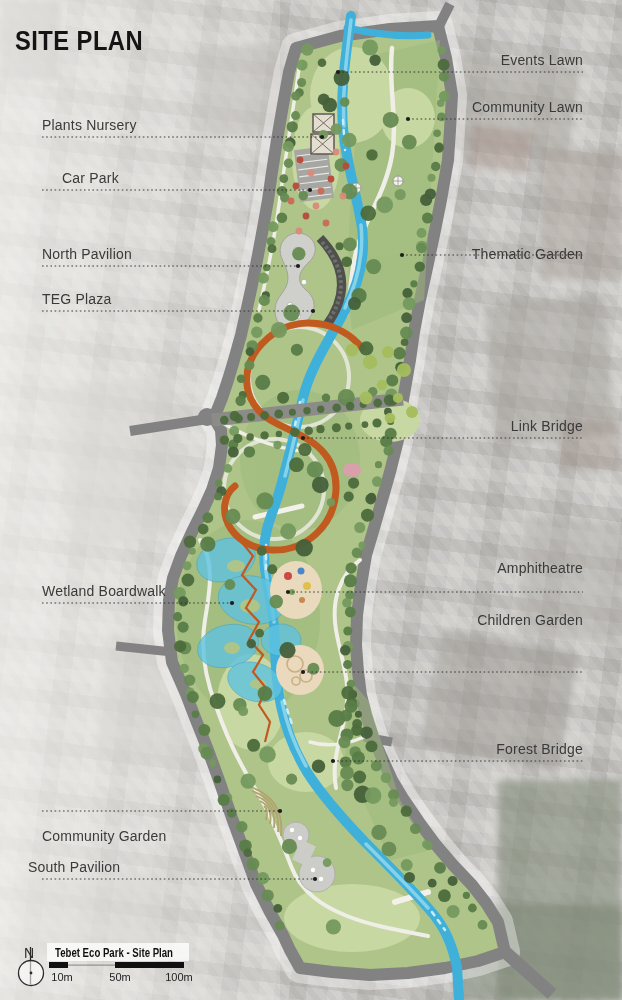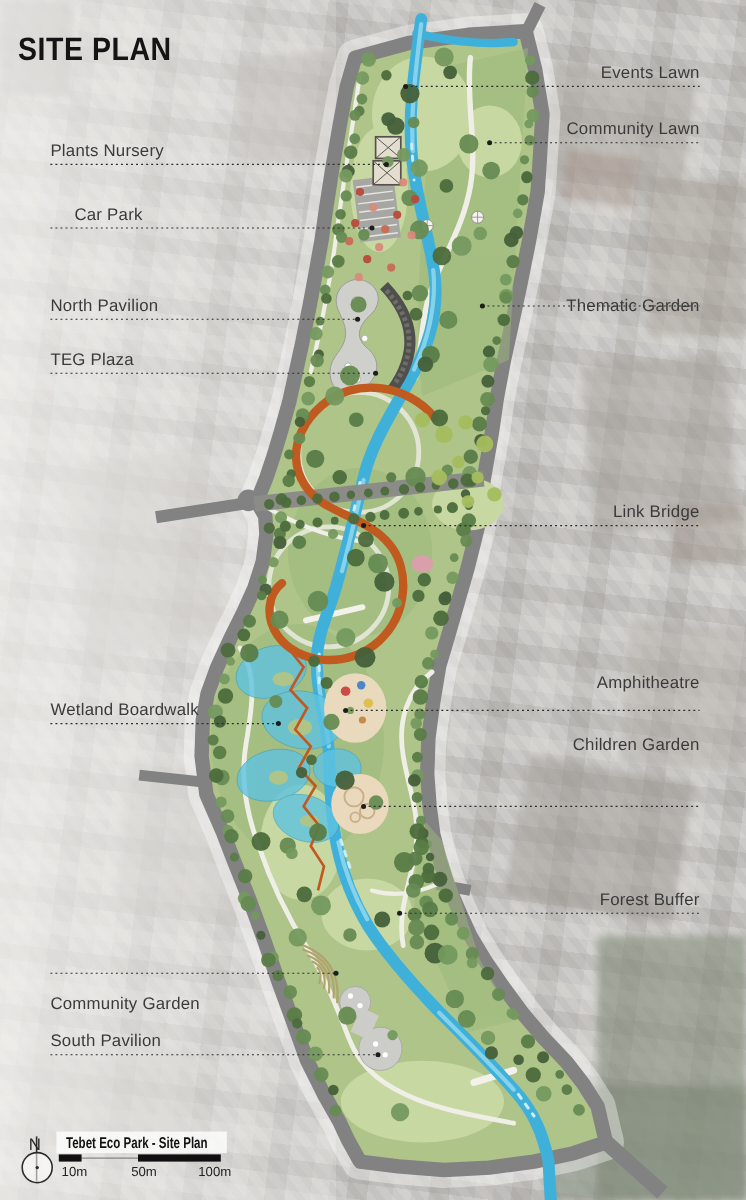--- a/index.html
+++ b/index.html
@@ -539,28 +539,28 @@
   </svg>
 
   <div id="page-title">SITE PLAN</div>
   <div id="callouts">
       <div class="callout" style="left: 42px; top: 117px;">Plants Nursery</div>
       <div class="callout" style="left: 42px; top: 170px; margin-left: 20px;">Car Park</div>
       <div class="callout" style="left: 42px; top: 246px;">North Pavilion</div>
       <div class="callout" style="left: 42px; top: 291px;">TEG Plaza</div>
       <div class="callout" style="left: 42px; top: 583px;">Wetland Boardwalk</div>
       <div class="callout" style="left: 42px; top: 828px;">Community Garden</div>
-      <div class="callout" style="left: 42px; top: 859px; text-align: center;">South Pavilion</div>
+      <div class="callout" style="left: 28px; top: 859px; text-align: center;">South Pavilion</div>
       <div class="callout right" style="right: 39px; top: 52px;">Events Lawn</div>
       <div class="callout right" style="right: 39px; top: 99px;">Community Lawn</div>
       <div class="callout right" style="right: 39px; top: 246px;">Thematic Garden</div>
       <div class="callout right" style="right: 39px; top: 418px;">Link Bridge</div>
       <div class="callout right" style="right: 39px; top: 560px; margin-left: 24px;">Amphitheatre</div>
       <div class="callout right" style="right: 39px; top: 612px;">Children Garden</div>
-      <div class="callout right" style="right: 39px; top: 741px;">Forest Buffer</div>
+      <div class="callout right" style="right: 39px; top: 741px;">Forest Bridge</div>
     </div>
 
   <div id="legend-strip"></div>
   <div id="legend-title">Tebet Eco Park - Site Plan</div>
   <div id="scale-ticks">
       <span class="scale-tick" style="left: 62px;">10m</span>
       <span class="scale-tick" style="left: 120px;">50m</span>
       <span class="scale-tick" style="left: 179px; text-align: right;">100m</span>
     </div>
 </div>

